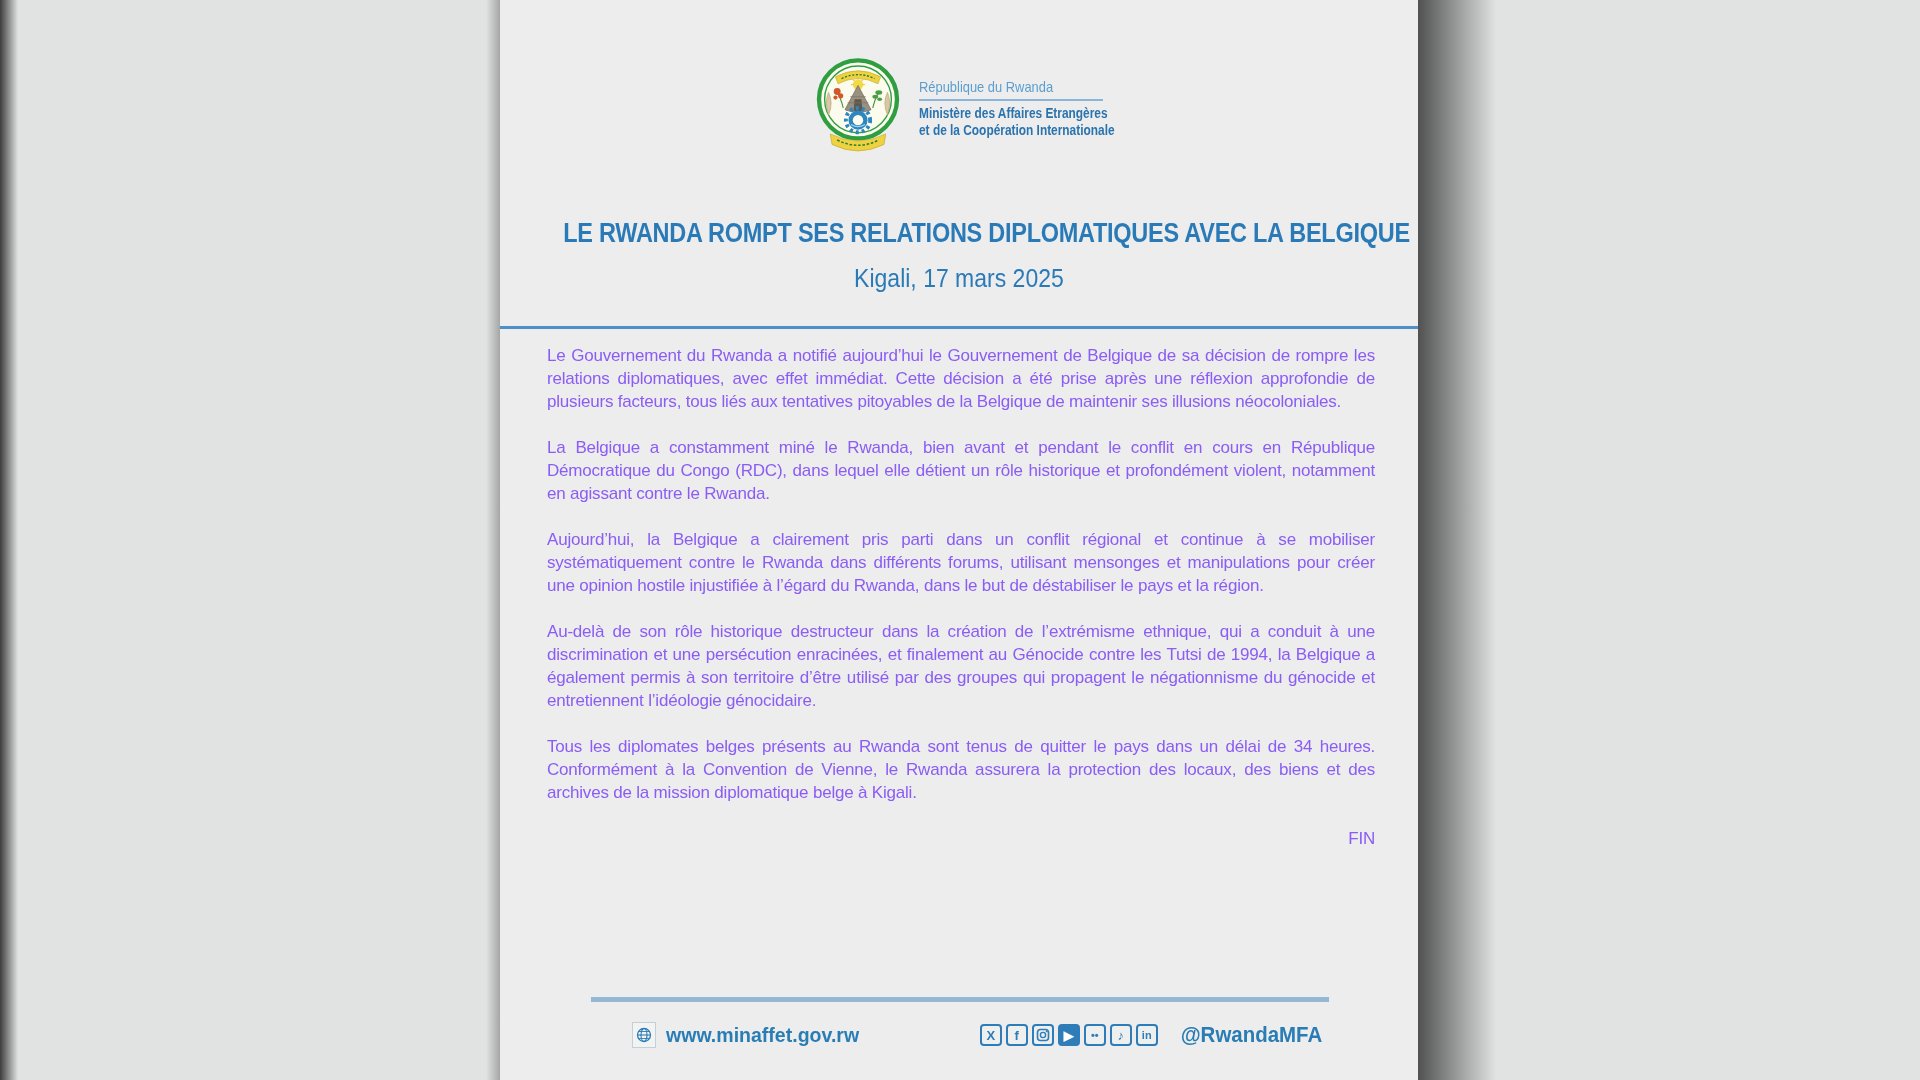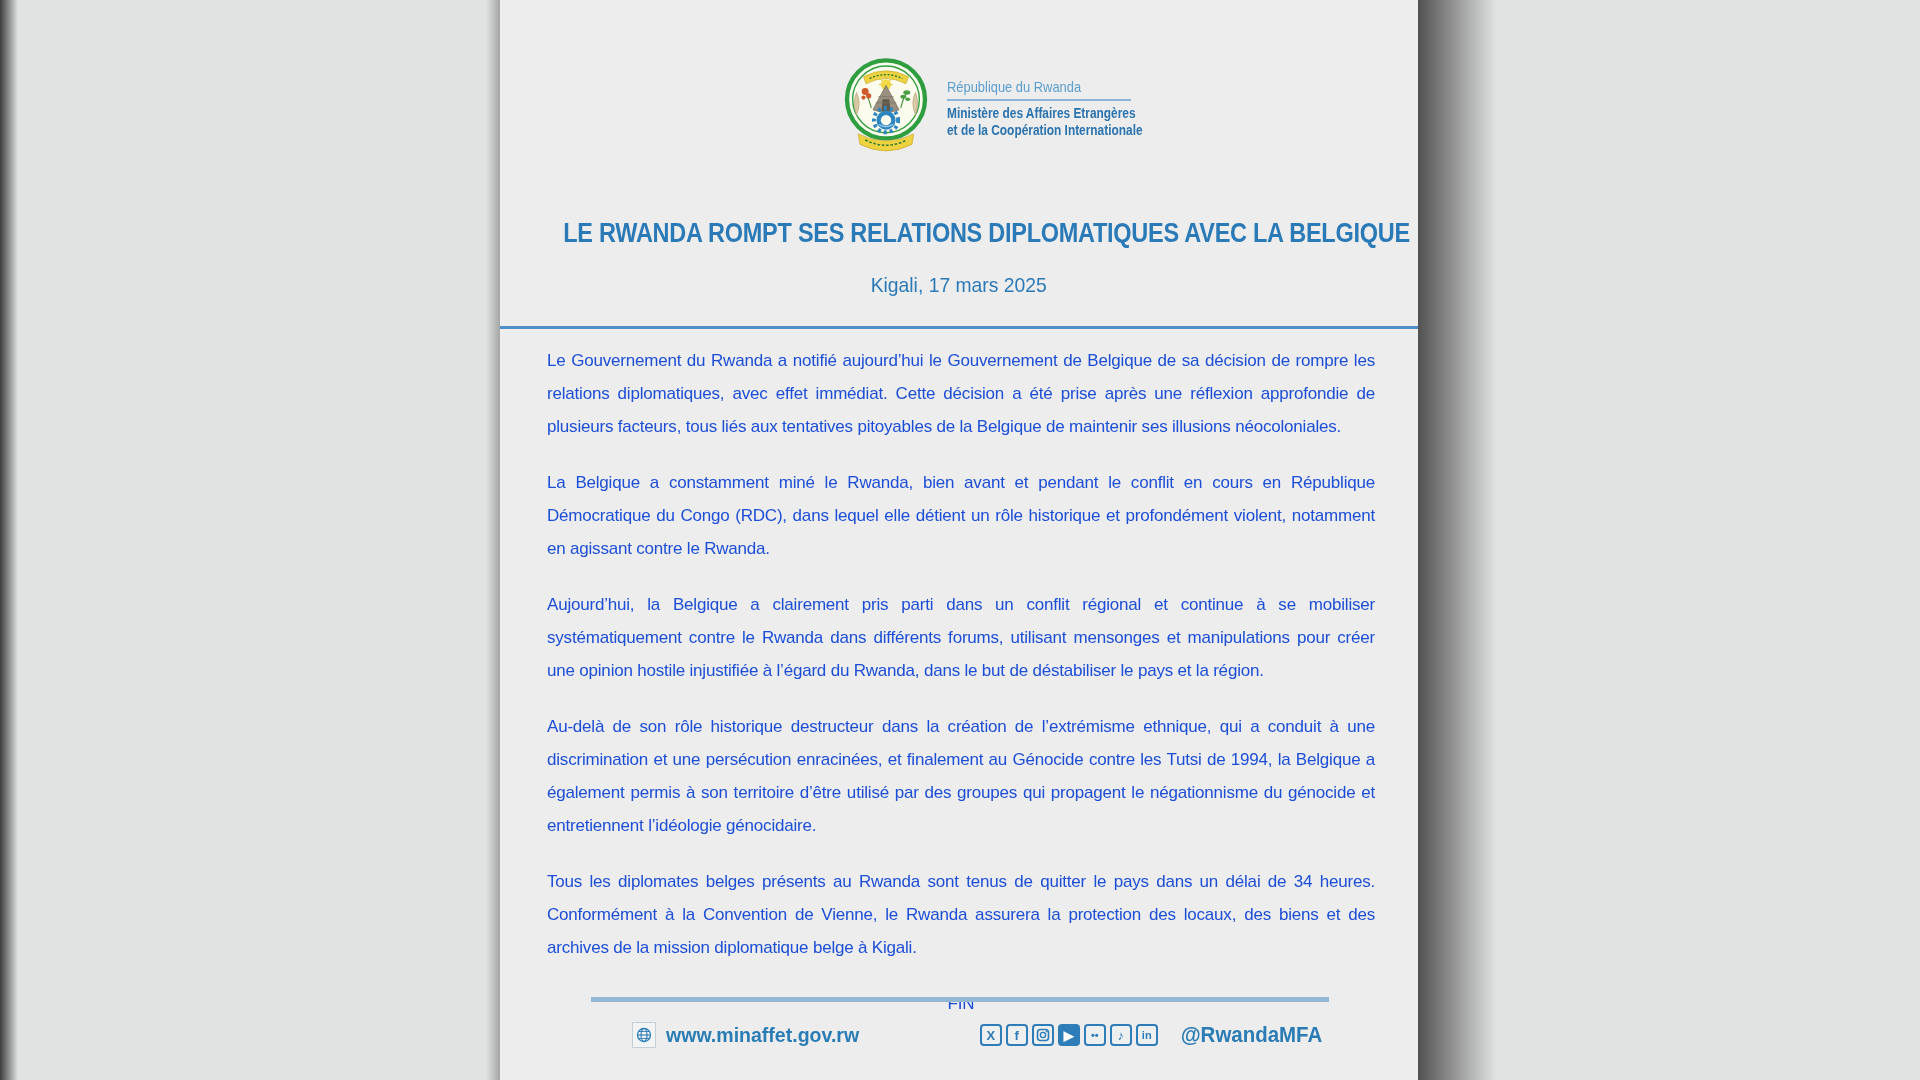--- a/index.html
+++ b/index.html
@@ -26,21 +26,21 @@
     background: linear-gradient(to right, rgba(25,25,25,0.72), rgba(25,25,25,0));
   }
   .page::before { 
     content: ""; position: absolute; right: 100%; top: 0; width: 14px; height: 100%;
     background: linear-gradient(to left, rgba(25,25,25,0.30), rgba(25,25,25,0));
   }
 
   
   .letterhead {
     position: absolute; top: 56px; left: 0; width: 100%;
-    display: flex; justify-content: center; align-items: flex-start; gap: 17px; margin-left: 28px;
+    display: flex; justify-content: center; align-items: flex-start; gap: 17px;
   }
   .logo-svg { width: 88px; height: 104px; display: block; }
   .ministry-block { padding-top: 22px; width: 186px; }
   .republic {
     color: #5b9ecf; font-size: 15px; line-height: 18px; white-space: nowrap;
     transform: scaleX(0.86); transform-origin: left center;
   }
   .letterhead-sep {
     border-top: 2px solid #8ab5d9; margin: 3px 0 4px 0; width: 184px;
   }
@@ -50,37 +50,37 @@
   }
 
   
   .title {
     position: absolute; top: 218px; left: 0; width: 100%;
     text-align: center; color: #2b7ab8; font-weight: bold;
     font-size: 27px; letter-spacing: -0.3px; white-space: nowrap;
   }
   .title span { display: inline-block; transform: scaleX(0.87); transform-origin: center; }
   .dateline {
-    position: absolute; top: 273px; left: 0; width: 100%;
-    text-align: center; color: #2b7ab8; font-size: 21px;
+    position: absolute; top: 264px; left: 0; width: 100%;
+    text-align: center; color: #2b7ab8; font-size: 25px;
   }
   .dateline span { display: inline-block; transform: scaleX(0.92); transform-origin: center; }
   .top-rule {
     position: absolute; top: 326px; left: 0; width: 100%;
     border-top: 3px solid #4e8fc7;
   }
 
   
   .body-text {
     position: absolute; top: 344px; left: 47px; width: 828px;
-    color: #1d4ed8; font-size: 17px; line-height: 33px;
+    color: #8b5cf6; font-size: 17px; line-height: 23px;
     letter-spacing: -0.2px; text-align: justify;
   }
   .body-text p { margin-bottom: 23px; }
-  .body-text p.fin { text-align: center; margin-bottom: 12px; }
+  .body-text p.fin { text-align: right; margin-bottom: 12px; }
 
   
   .footer-rule {
     position: absolute; top: 997px; left: 91px; width: 738px;
     border-top: 5px solid #94b8d4;
   }
   .footer-row {
     position: absolute; top: 1022px; left: 100px; width: 722px;
     display: flex; justify-content: space-between; align-items: center; padding-left: 32px;
   }

